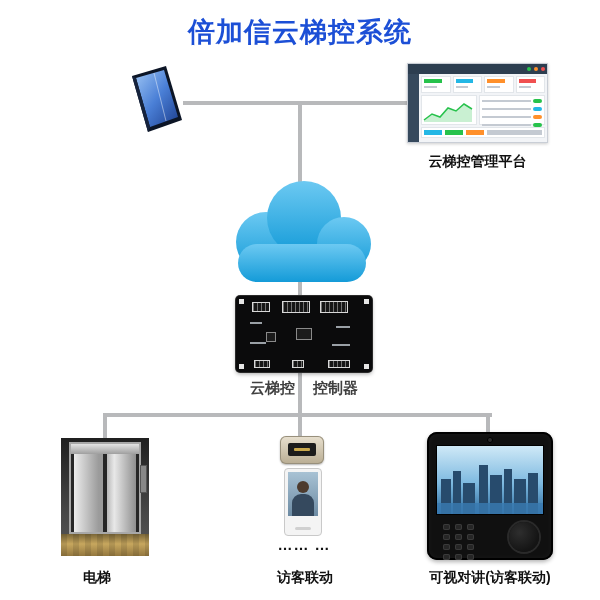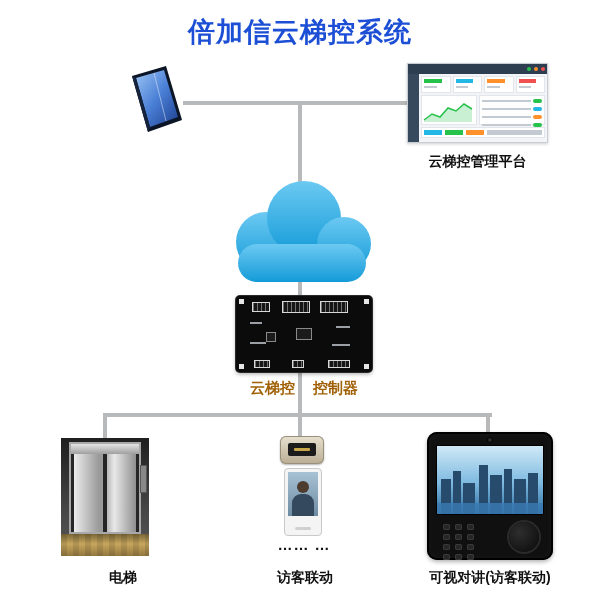--- a/index.html
+++ b/index.html
@@ -51,21 +51,21 @@
   }
   
   .board { left: 236px; top: 296px; width: 136px; height: 76px; background: #0b0b0c;
            border-radius: 4px; box-shadow: 0 0 0 1px #2a2a2a, 0 2px 4px rgba(0,0,0,.35); }
   .board i.pad  { position: absolute; width: 5px; height: 5px; background: #e6e6e6; }
   .board b.conn { position: absolute; background-color: #161616; border: 1px solid #d8d8d8;
                   background-image: repeating-linear-gradient(90deg, #707070 0 1px, transparent 1px 4px); }
   .board b.chip { position: absolute; background: #1b1b1b; border: 1px solid #8a8a8a; }
   .board s.tl   { position: absolute; height: 2px; background: #9aa0a6; text-decoration: none; }
   .ctl-label { position: absolute; left: 236px; top: 379px; width: 136px; z-index: 3;
-               display: flex; justify-content: center; gap: 18px; font-weight: bold; font-size: 15px; color: #a16207; }
+               display: flex; justify-content: center; gap: 18px; font-weight: bold; font-size: 15px; color: #404040; }
   
   .elevator { left: 61px; top: 438px; width: 88px; height: 118px; overflow: hidden;
               background: linear-gradient(180deg, #1f1f1f, #454545 60%, #585858); }
   .el-frame { position: absolute; left: 10px; top: 6px; width: 68px; height: 88px;
               background: #262626; box-shadow: 0 0 0 2px #a8a8a8; }
   .el-lintel { position: absolute; left: 10px; top: 6px; width: 68px; height: 10px;
                background: linear-gradient(180deg, #e3e3e3, #9f9f9f); }
   .el-door { position: absolute; top: 16px; width: 29px; height: 78px; }
   .el-door.left  { left: 13px; background: linear-gradient(90deg, #ececec, #9b9b9b 85%); }
   .el-door.right { left: 46px; background: linear-gradient(90deg, #b9b9b9, #e8e8e8 25%, #8f8f8f); }
@@ -245,21 +245,21 @@
   </div>
 
   <div class="node elevator">
     <div class="el-frame"></div>
     <div class="el-door left"></div>
     <div class="el-door right"></div>
     <div class="el-lintel"></div>
     <div class="el-panel"></div>
     <div class="el-floor"></div>
   </div>
-  <div class="lbl" style="left:73px; top:569px; width:100px;">电梯</div>
+  <div class="lbl" style="left:47px; top:569px; width:100px;">电梯</div>
 
   <div class="node cardreader">
     <div class="scr">
         <i></i>
       </div>
   </div>
   <div class="node terminal">
     <div class="tscr">
       <div class="head"></div>
       <div class="bodyshape"></div>

